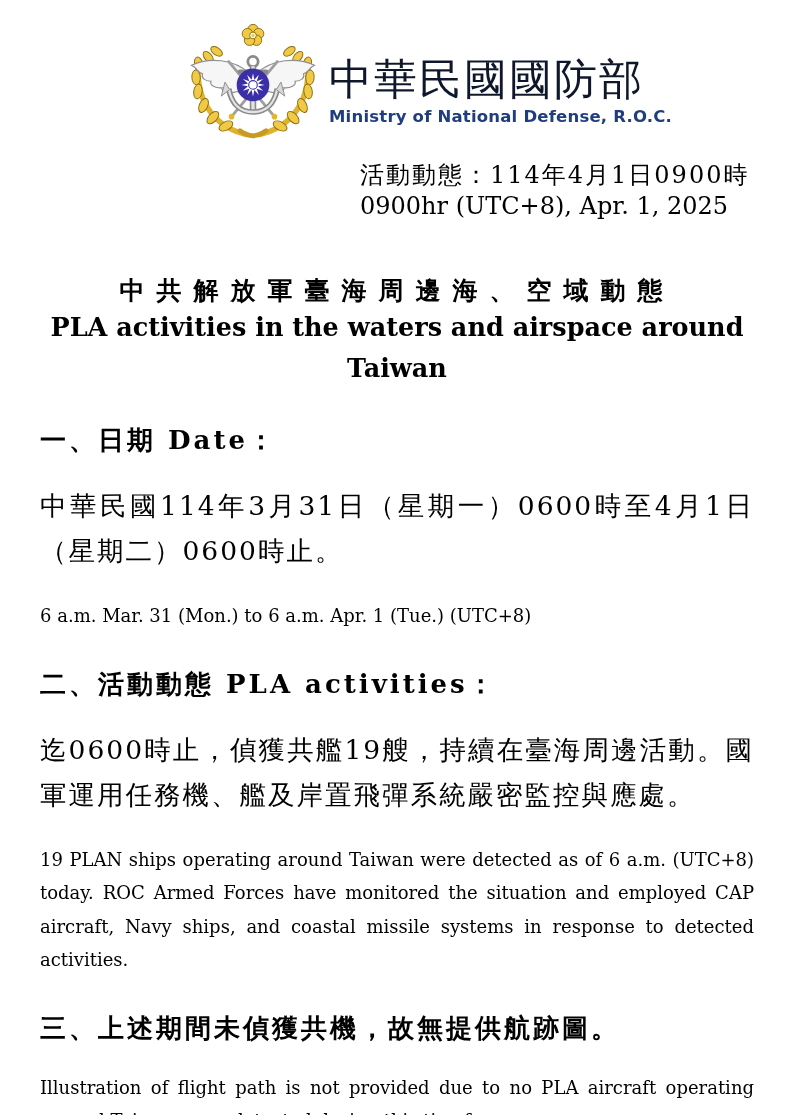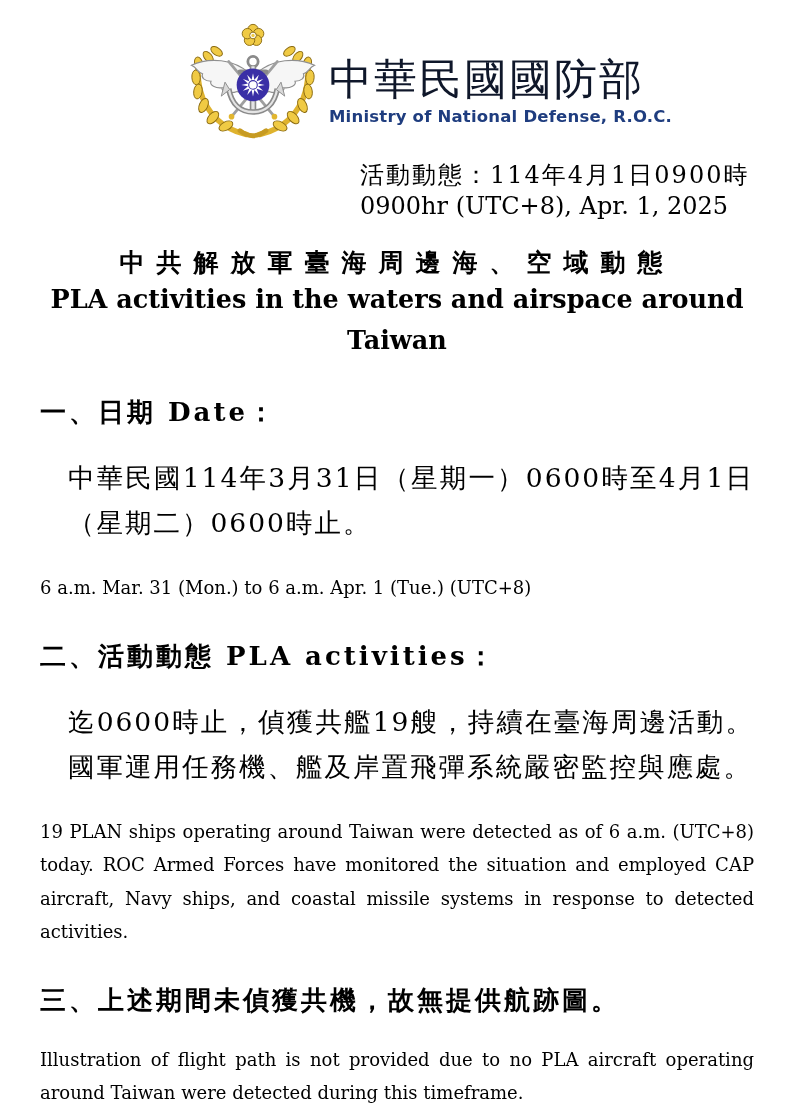--- a/index.html
+++ b/index.html
@@ -33,34 +33,33 @@
   
   .release { margin: 14px 0 0 320px; }
   .release-zh {
     font-size: 24px; letter-spacing: 2px; line-height: 31px; white-space: nowrap;
   }
   .release-en {
     font-size: 24px; line-height: 30px; white-space: nowrap;
   }
 
   
-  .doc-title { margin-top: 26px; text-align: center; font-weight: bold; }
+  .doc-title { margin-top: 54px; text-align: center; font-weight: bold; }
   .doc-title-zh { font-size: 25px; letter-spacing: 12px; line-height: 32px; }
   .doc-title-en { font-size: 25.5px; line-height: 41px; letter-spacing: 0px; }
 
   
   .sec-heading {
     margin-top: 34px;
     font-weight: bold; font-size: 26px; letter-spacing: 3px; line-height: 34px;
   }
   .para-zh {
     margin-top: 26px;
     font-size: 26.5px; letter-spacing: 2px; line-height: 45px;
     text-align: justify;
-    margin-left: 28px;
   }
   .para-en {
     margin-top: 26px;
     font-size: 18px; line-height: 33.5px;
     text-align: justify;
   }
   .para-en-nowrap { text-align: left; }
 </style>
 </head>
 <body>

